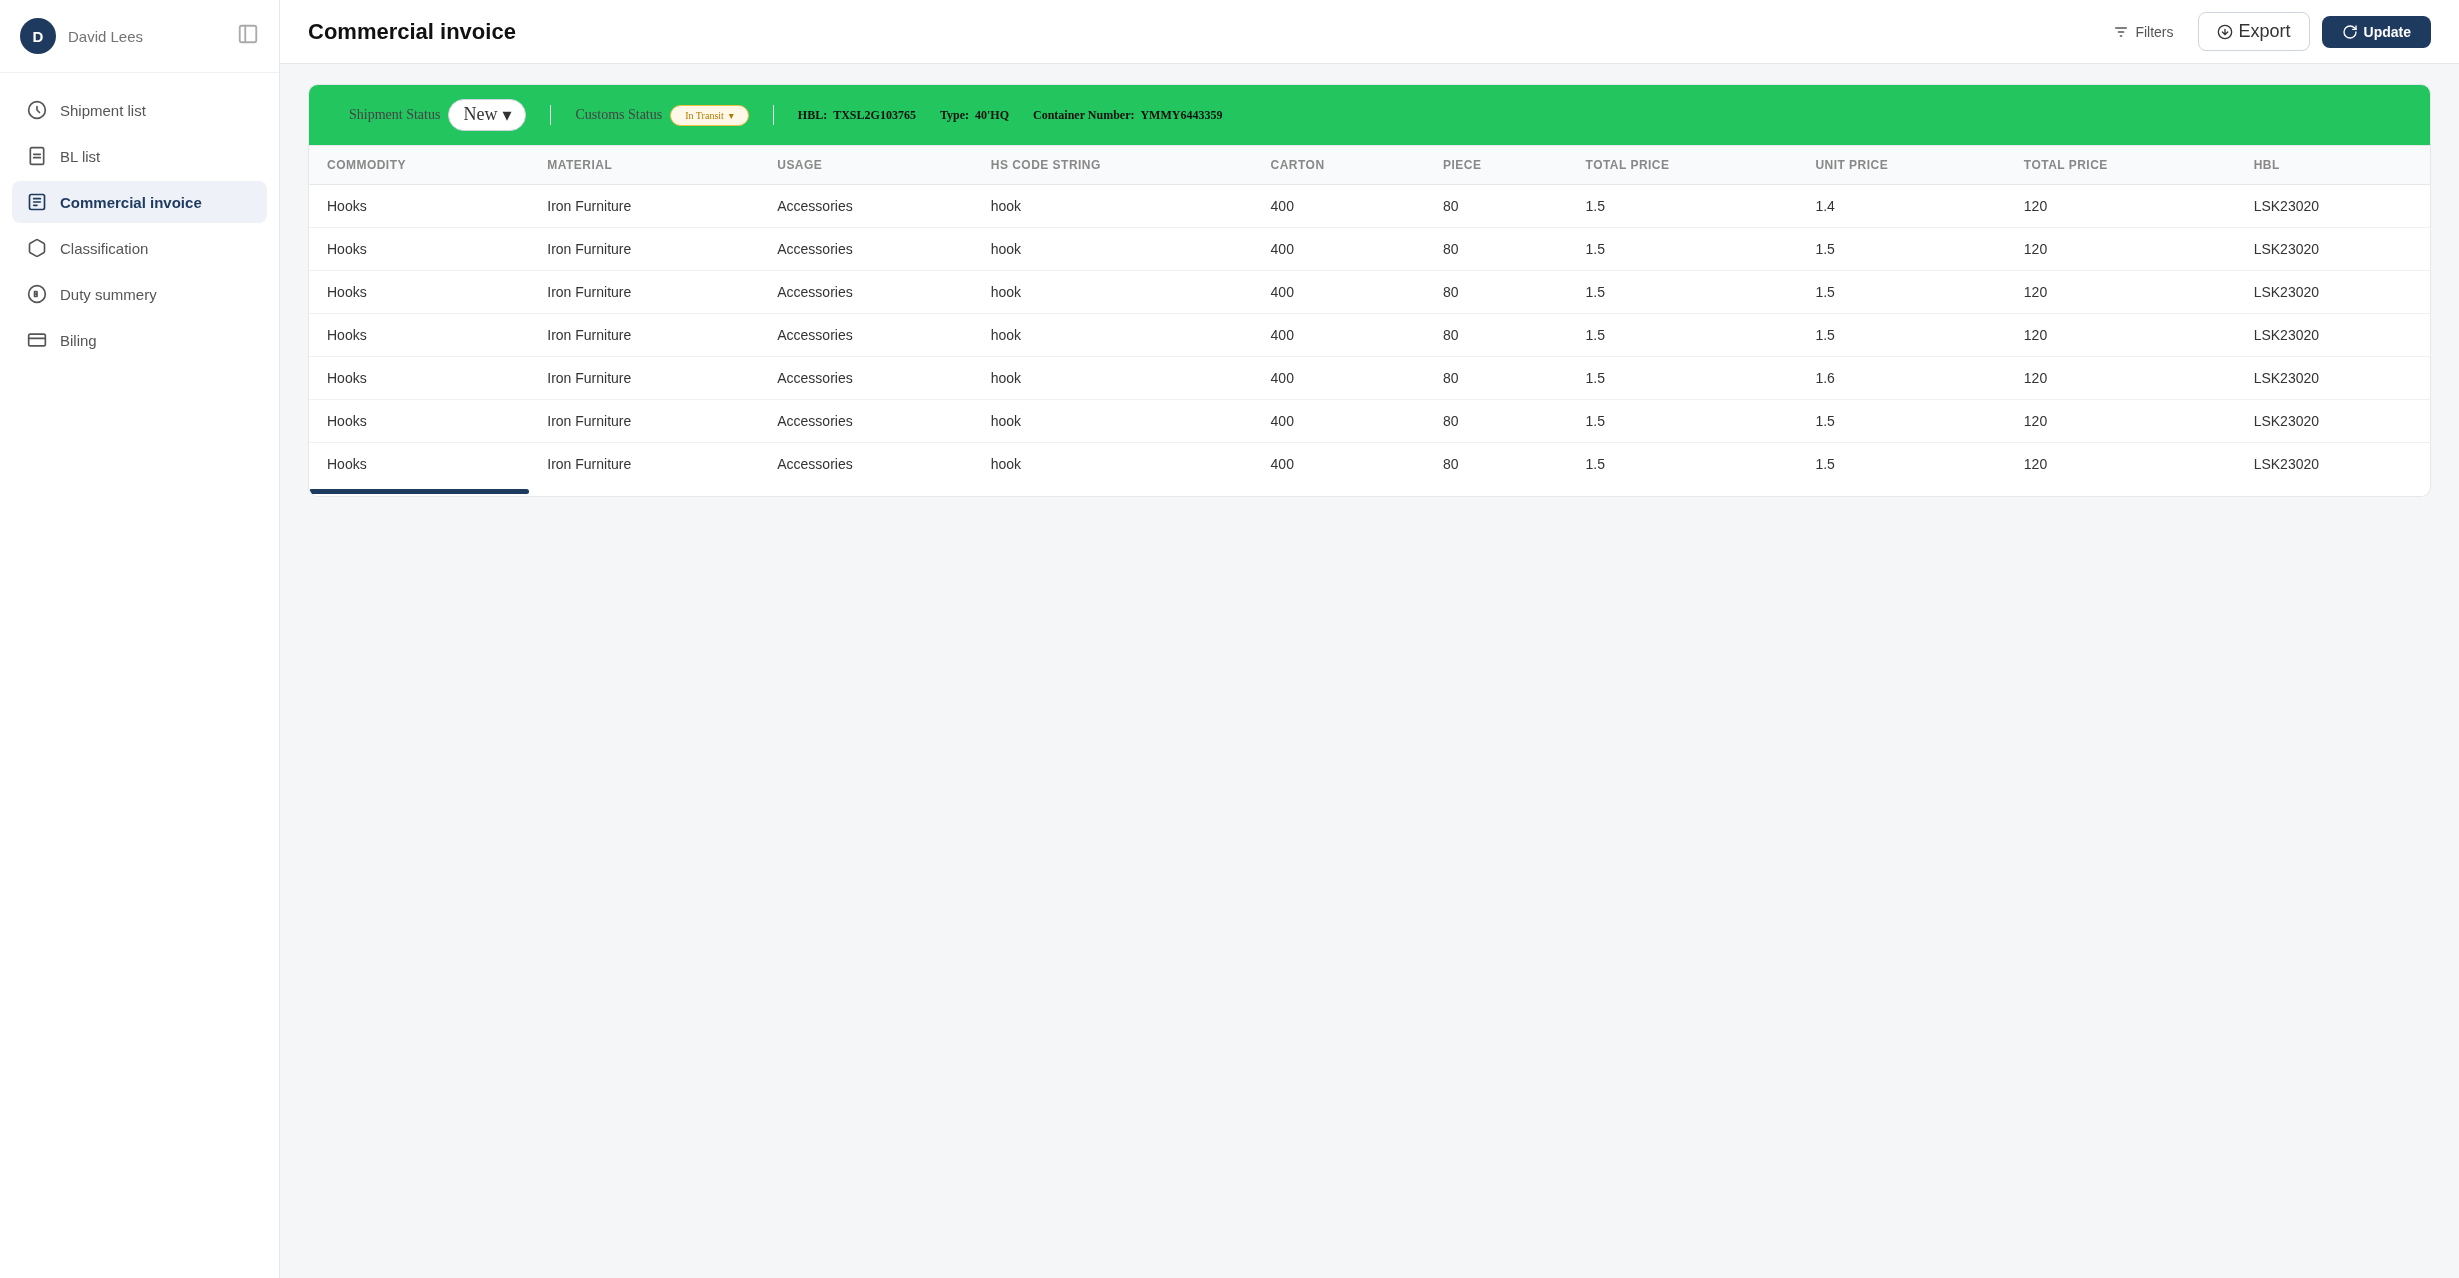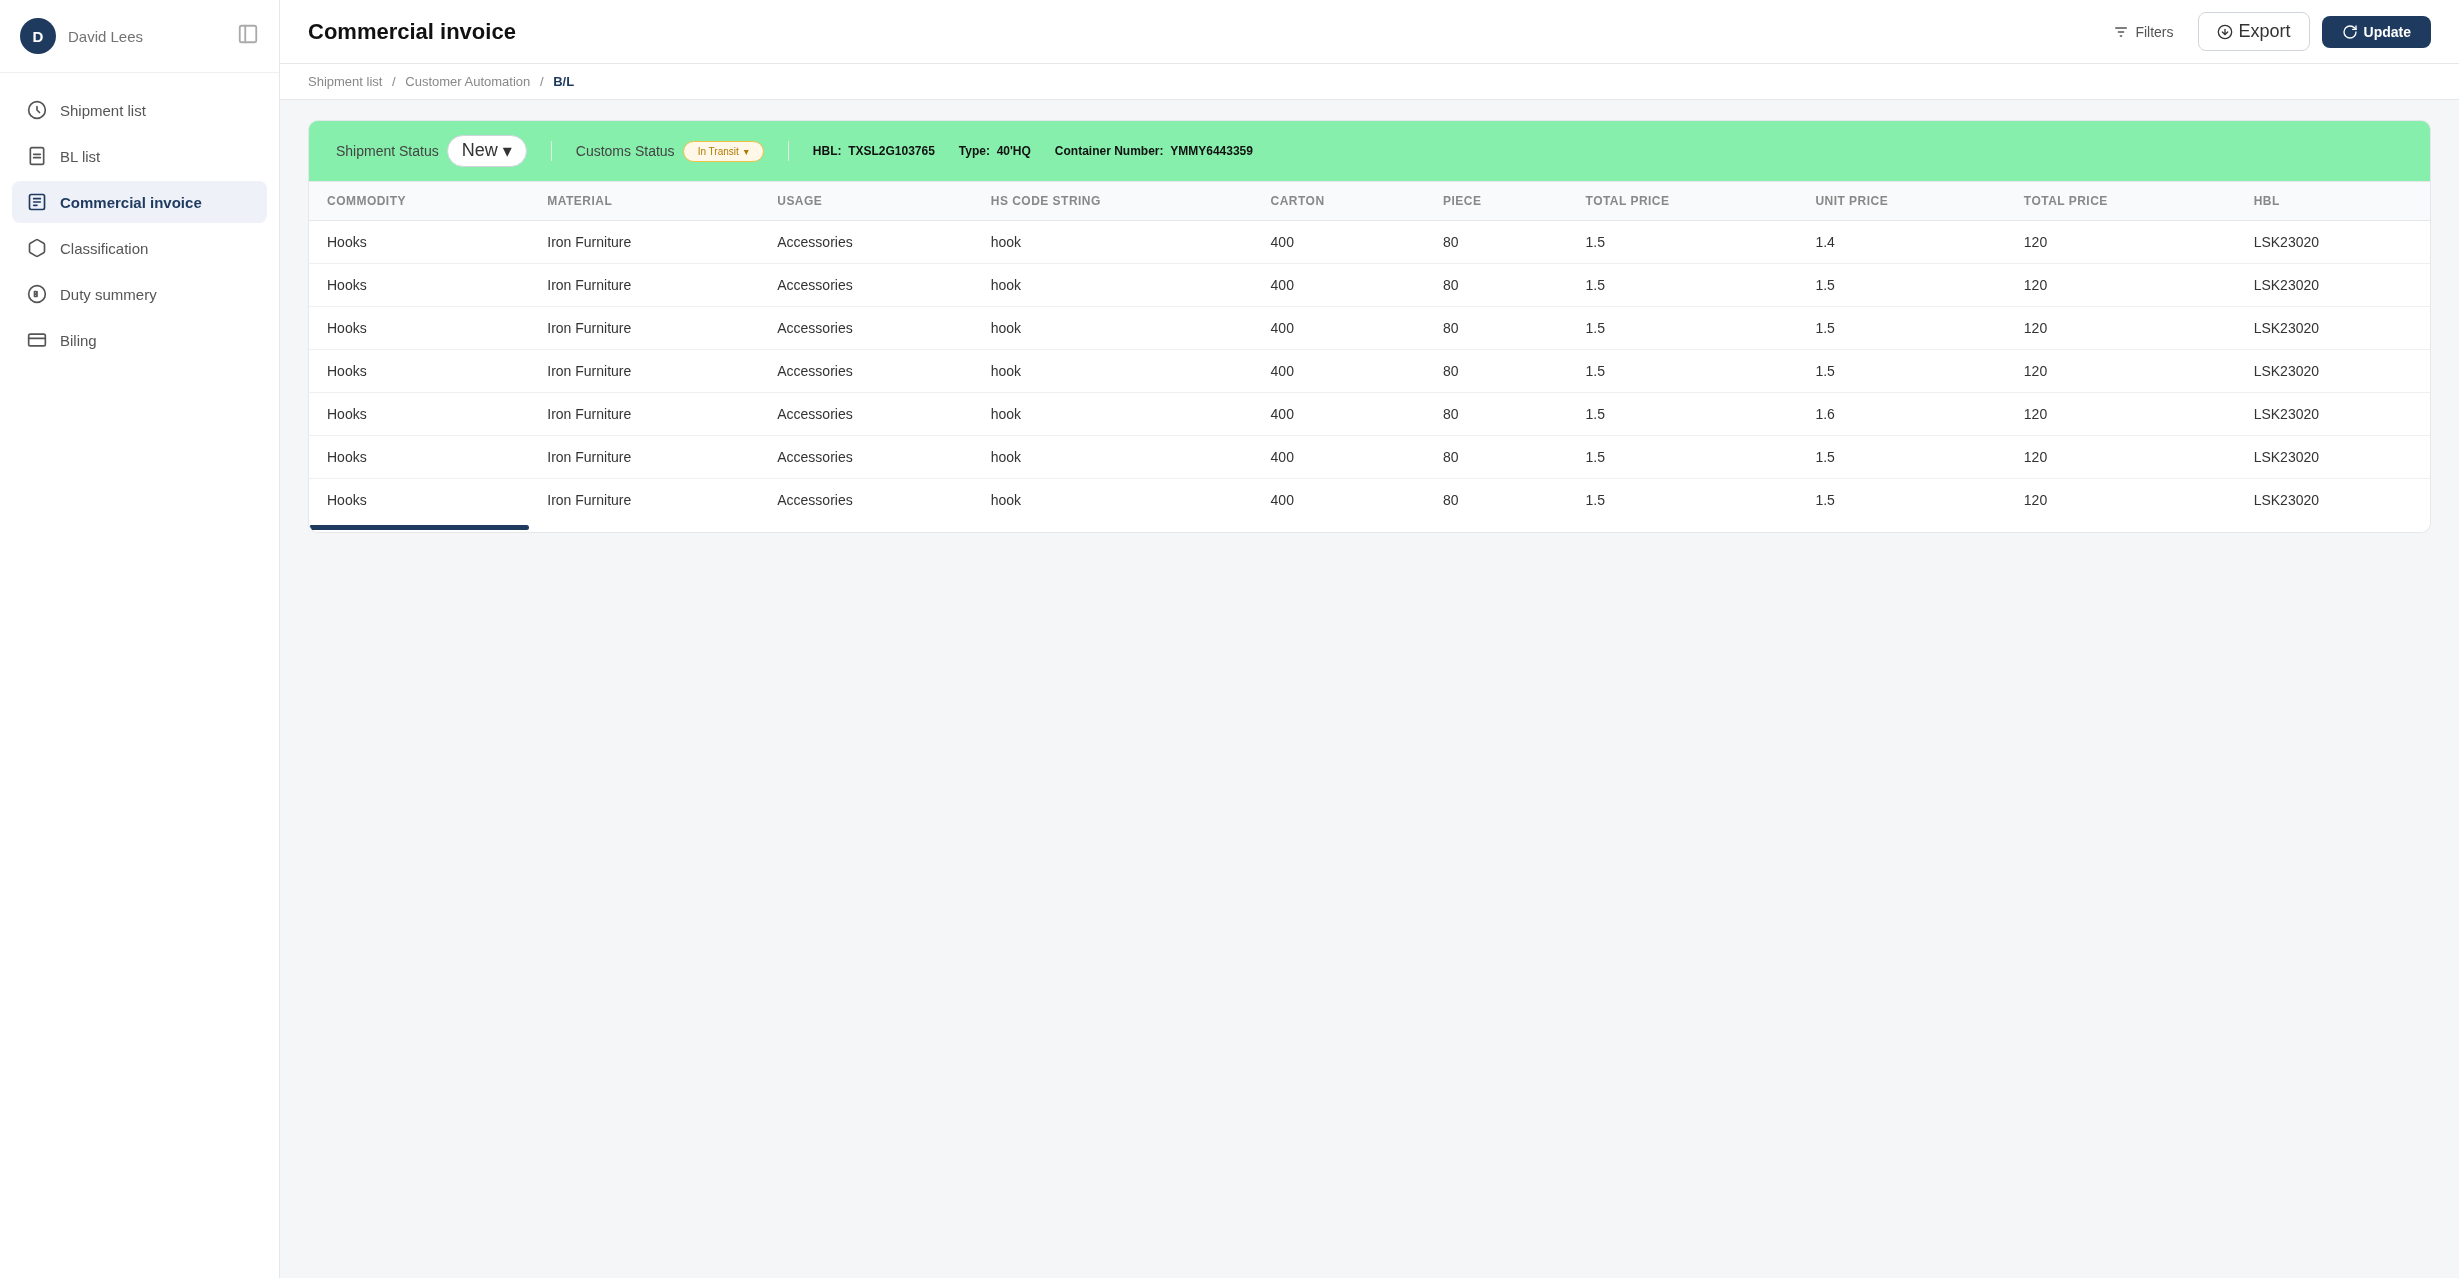--- a/index.html
+++ b/index.html
@@ -163,28 +163,29 @@
     
     .content {
       flex: 1;
       overflow: auto;
       padding: 20px 28px;
       background: #f5f6f8;
     }
 
     
     .status-bar {
-      background: #86efac;
+      background: #22c55e;
       border: 1px solid #e5e7eb;
       border-radius: 10px 10px 0 0;
-      padding: 14px 27px;
+      padding: 14px 40px;
       display: flex;
       align-items: center;
       gap: 24px;
       flex-wrap: wrap;
+      font-family: Liberation Serif, serif;
     }
     .status-item {
       display: flex;
       align-items: center;
       gap: 8px;
       font-size: 14px;
       color: #555;
     }
     .status-label { font-weight: 500; color: #444; }
     .badge-new {
@@ -373,27 +374,20 @@
       <button class="btn-update">
         <svg width="16" height="16" viewBox="0 0 24 24" fill="none" stroke="#fff" stroke-width="2" stroke-linecap="round">
           <path d="M21 12a9 9 0 1 1-9-9c2.52 0 4.93 1 6.74 2.74L21 8"></path>
             <path d="M21 3v5h-5"></path>
         </svg>
         <span>Update</span>
       </button>
     </div>
   </div>
 
-  <div class="breadcrumb">
-    <a href="#">Shipment list</a>
-    <span class="sep">/</span>
-    <a href="#">Customer Automation</a>
-    <span class="sep">/</span>
-    <span class="current">B/L</span>
-  </div>
 
   <div class="content">
 
     <div class="status-bar">
       <div class="status-item">
         <span class="status-label">Shipment Status</span>
         <div class="badge-new">
           <span>New</span>
           <span>▾</span>
         </div>

